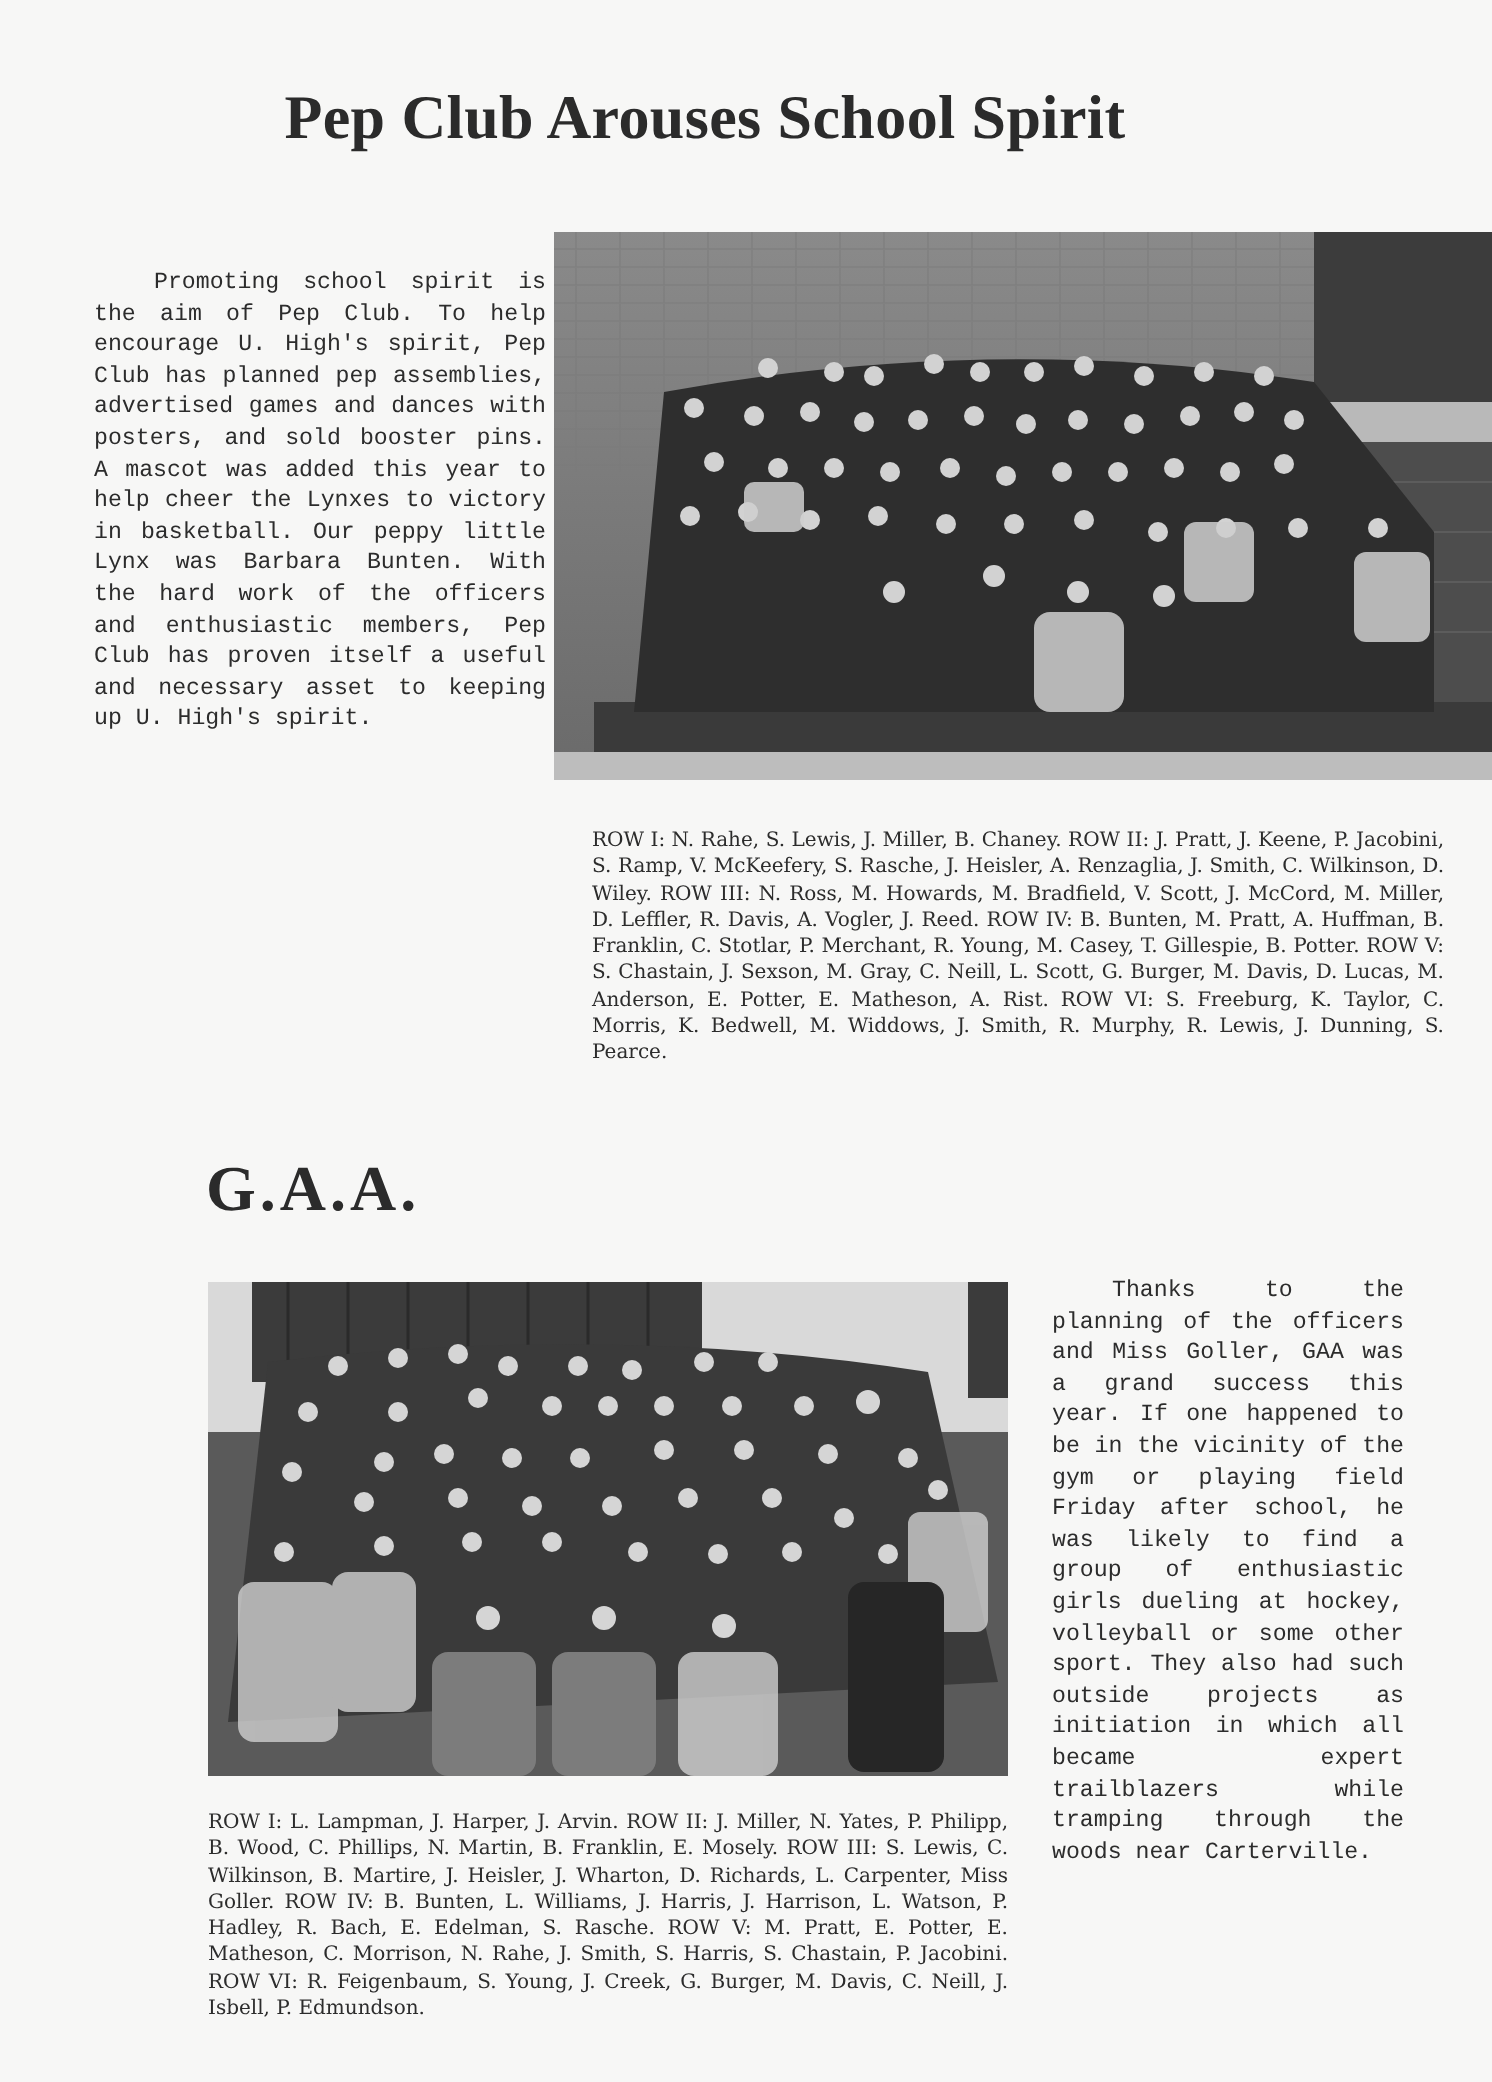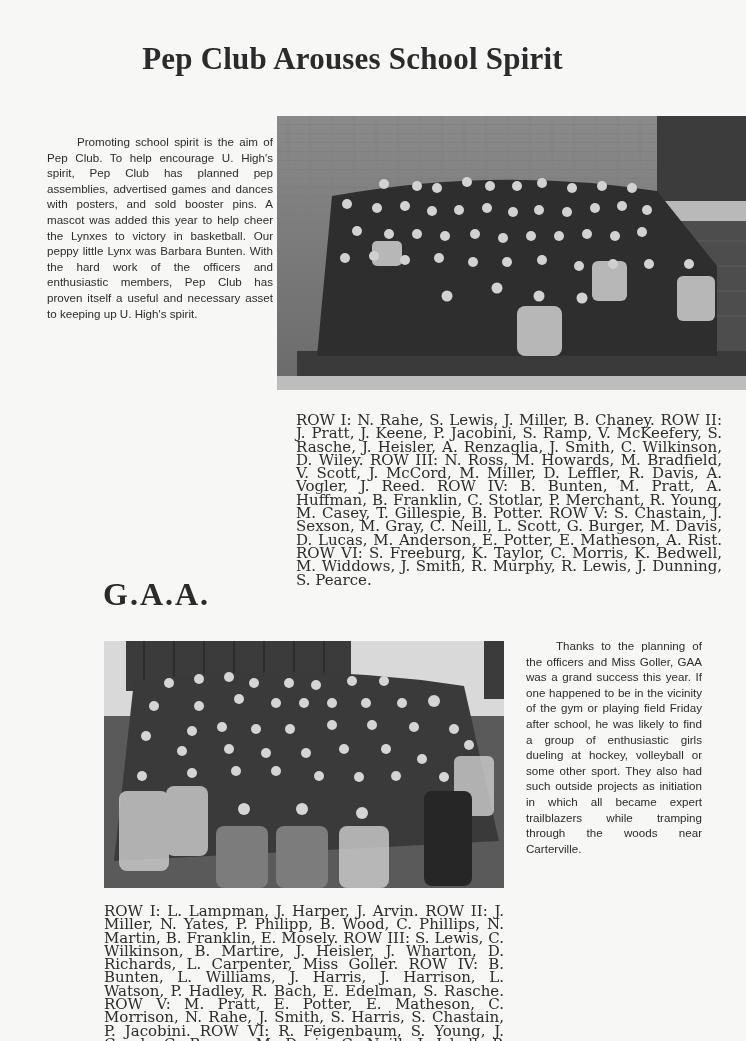--- a/index.html
+++ b/index.html
@@ -15,29 +15,29 @@
     font-family: "Liberation Serif", serif;
     font-size: 31px; color: #2b2b2b; letter-spacing: 0.2px;
   }
   .section-title {
     position: absolute; left: 103px; top: 576px;
     font-family: "Liberation Serif", serif;
     font-size: 32px; color: #2b2b2b; letter-spacing: 2px;
   }
   .body-text {
     position: absolute;
-    font-family: Liberation Sans, sans-serif;
+    font-family: Liberation Mono, monospace;
     font-size: 11.6px; line-height: 15.6px;
     text-align: justify; color: #2c2c2c;
     text-indent: 30px;
   }
   .caption {
     position: absolute;
     font-family: "DejaVu Serif", serif;
-    font-size: 15px; line-height: 13.3px;
+    font-size: 10px; line-height: 13.3px;
     text-align: justify; color: #2c2c2c;
   }
   .photo {
     position: absolute; overflow: hidden;
     background: #6a6a6a;
   }
   .photo svg { display: block; width: 100%; height: 100%; }
 </style>
 </head>
 <body>

